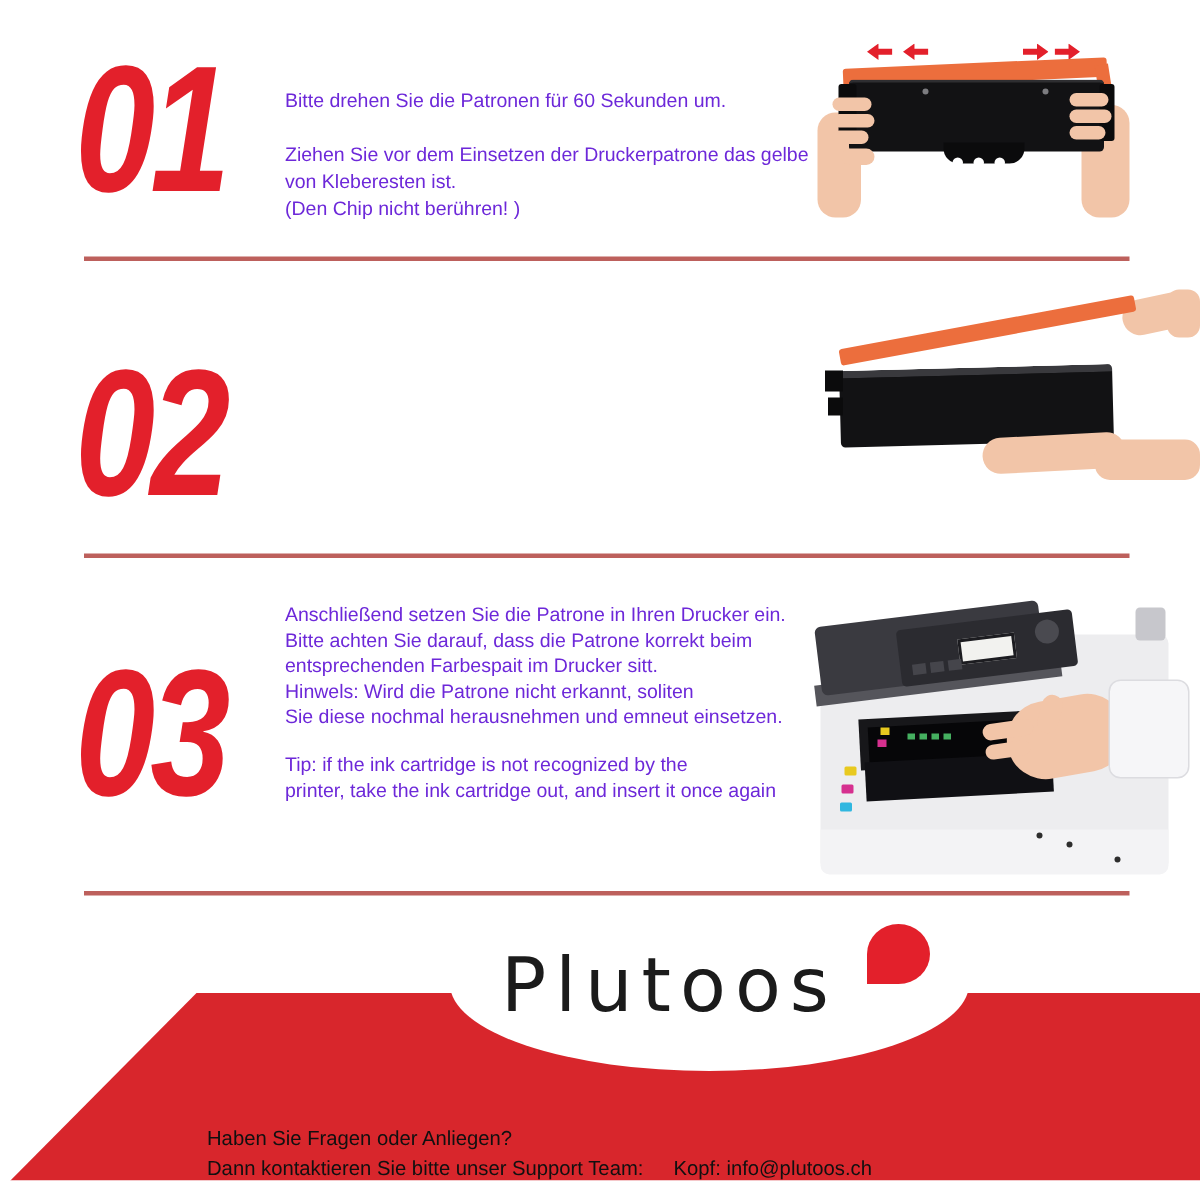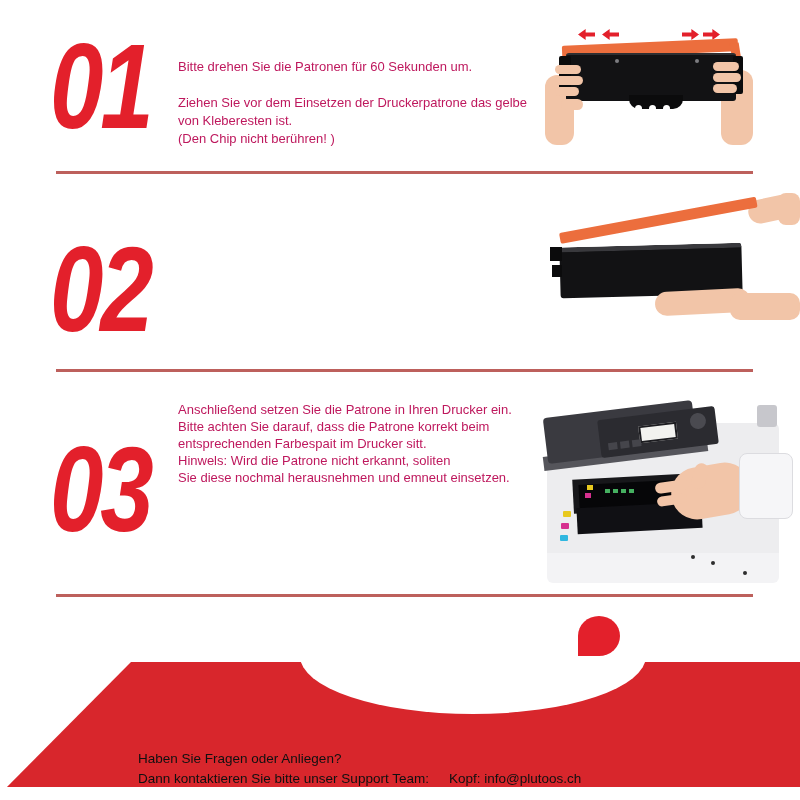--- a/index.html
+++ b/index.html
@@ -7,21 +7,21 @@
         font-family:"Liberation Sans",sans-serif;color:#1f1f1f;}
   .abs{position:absolute;}
 
   
   .step-num{position:absolute;left:50px;font-style:italic;font-weight:700;
             font-size:120px;line-height:1;color:var(--c-accent_red);
             transform:scaleX(0.8);transform-origin:left top;letter-spacing:-4px;}
   .n1{top:26px;} .n2{top:229px;} .n3{top:429px;}
 
   
-  .step-text{position:absolute;left:178px;width:460px;font-size:13px;color:#be185d;}
+  .step-text{position:absolute;left:190px;width:460px;font-size:13px;color:#6d28d9;}
   .t1{top:58px;line-height:18px;} .t2{top:209px;line-height:18px;} .t3{top:401px;line-height:17px;}
   .step-text p{margin:0;white-space:pre-line;}
   .t1 p{margin-bottom:18px;} .t2 p{margin-bottom:13px;} .t3 p{margin-bottom:15px;}
 
   
   .divider{position:absolute;left:56px;width:697px;height:3px;background:var(--c-divider_red);}
   .d1{top:171px;} .d2{top:369px;} .d3{top:594px;}
 
   
   .img1{position:absolute;left:545px;top:15px;width:252px;height:130px;}
@@ -160,20 +160,22 @@
   </figure>
   <div class="divider d2"></div>
 
   <span class="step-num n3">03</span>
   <div class="step-text t3">
     <p>Anschließend setzen Sie die Patrone in Ihren Drucker ein.
 Bitte achten Sie darauf, dass die Patrone korrekt beim
 entsprechenden Farbespait im Drucker sitt.
 Hinwels: Wird die Patrone nicht erkannt, soliten
 Sie diese nochmal herausnehmen und emneut einsetzen.</p>
+    <p>Tip: if the ink cartridge is not recognized by the
+printer, take the ink cartridge out, and insert it once again</p>
   </div>
   <figure class="img3 abs" style="margin:0">
     <div class="abs pr-body"></div>
     <div class="abs pr-hinge"></div>
     <div class="abs pr-shelf"></div>
     <div class="abs pr-lid"></div>
     <div class="abs pr-panel">
       <div class="abs pr-lcd"></div>
       <div class="abs pr-dpad"></div>
       <span class="abs pr-btn pb1"></span>
@@ -199,18 +201,19 @@
     <div class="abs sleeve"></div>
     <div class="abs pr-base"></div>
     <span class="abs screw sc1"></span>
     <span class="abs screw sc2"></span>
     <span class="abs screw sc3"></span>
   </figure>
   <div class="divider d3"></div>
 
   <div class="banner"></div>
   <div class="bubble"></div>
+  <div class="logo-text">Plutoos</div>
   <div class="logo-drop"></div>
   <div class="ft ft-cta">Dann kontaktieren Sie bitte unser Support Team:</div>
   <div class="ft ft-q">Haben Sie Fragen oder Anliegen?</div>
   <div class="ft ft-email">Kopf: info@plutoos.ch</div>
 
 </div>
 
 </body></html>

